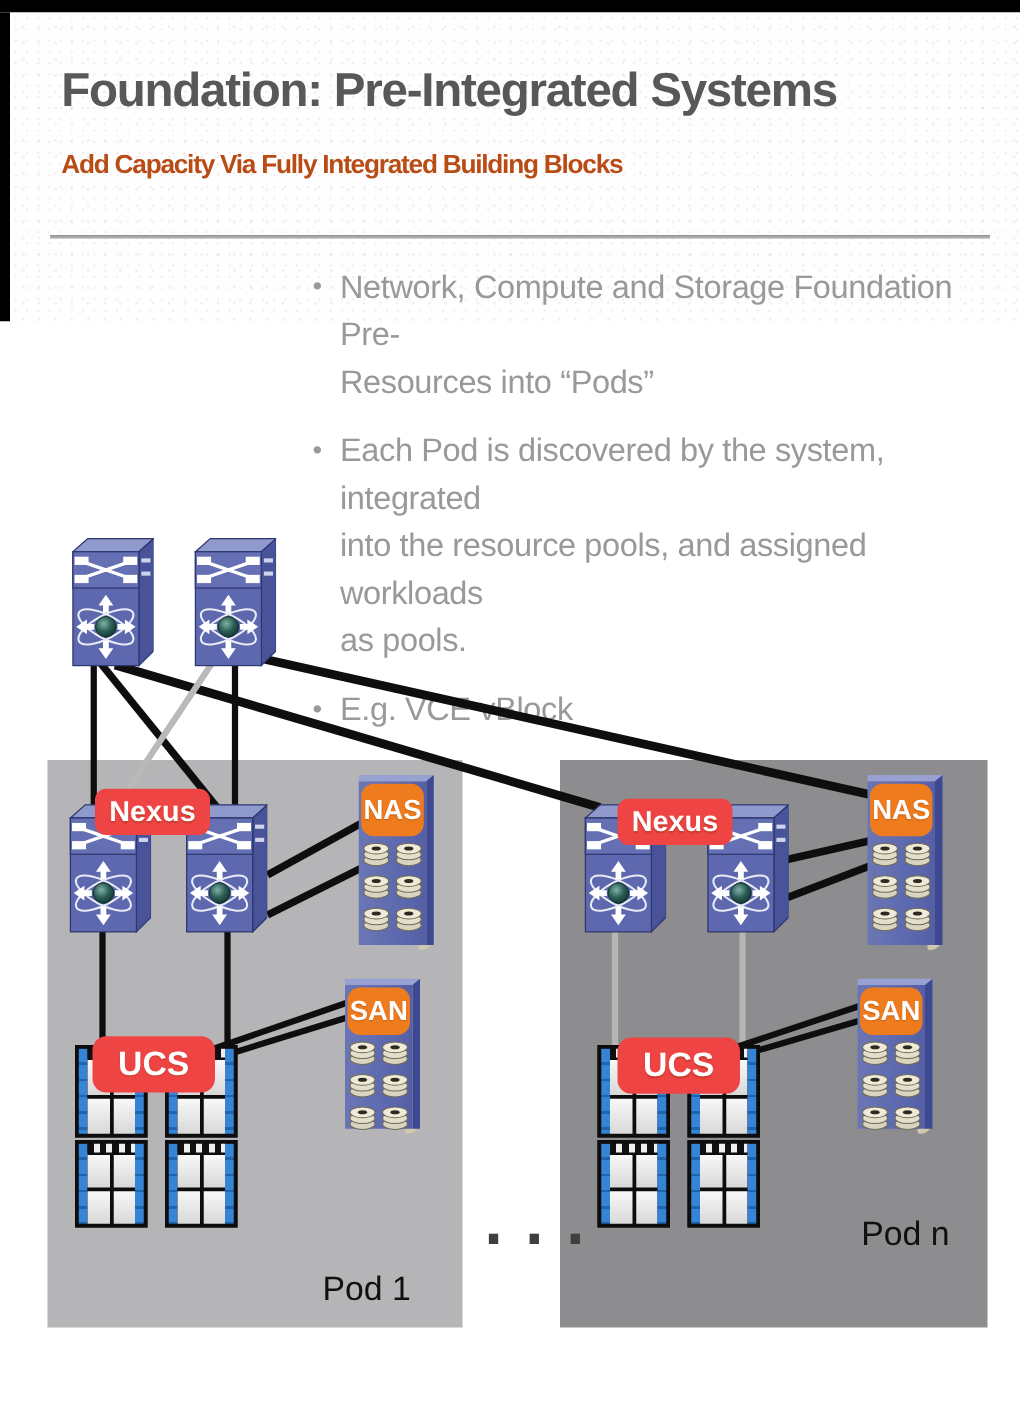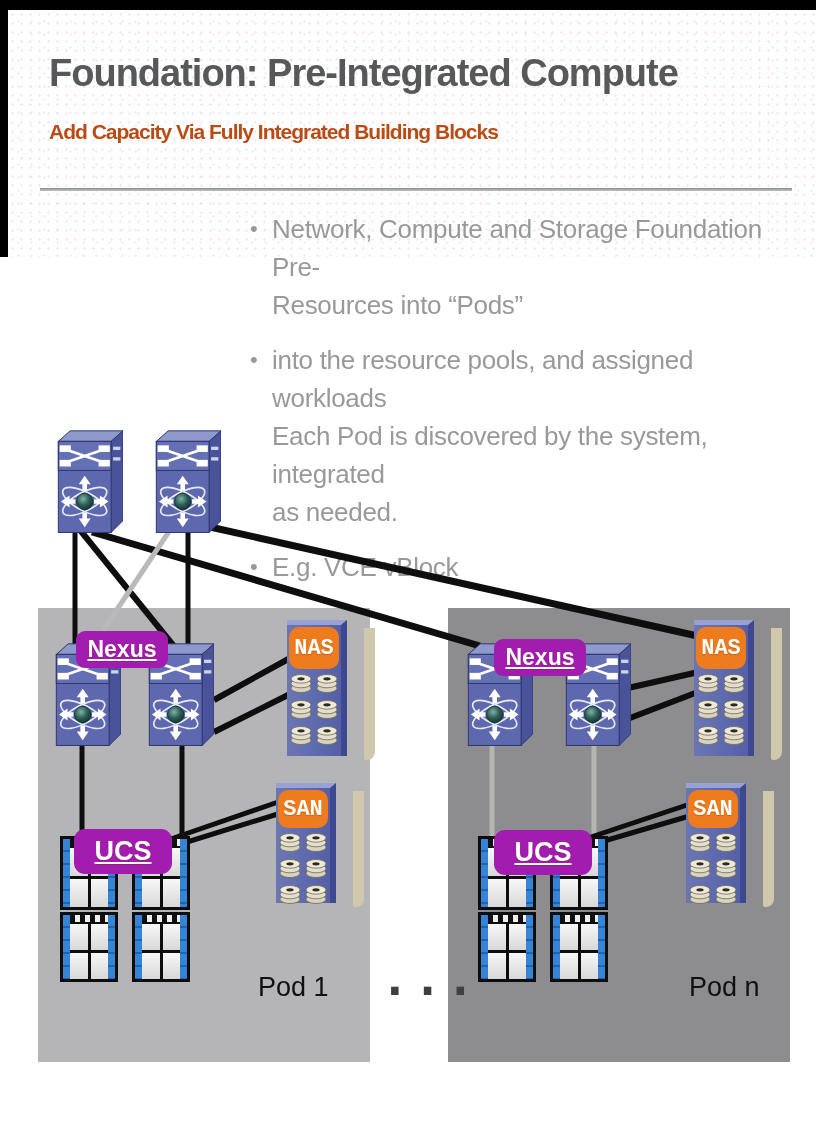--- a/index.html
+++ b/index.html
@@ -36,28 +36,28 @@
   .pod-n { left:448px; width:342px; background:#8d8d90; }
 
   
   .wires { position:absolute; left:0; top:0; width:816px; height:1123px; z-index:1; pointer-events:none; }
 
   
   .switch { position:absolute; width:66px; height:106px; z-index:2; }
   .switch svg { width:100%; height:100%; display:block; }
 
   
-  .node-label { position:absolute; z-index:3; background:#a21caf; color:#fff; font-weight:bold;
+  .node-label { position:absolute; z-index:3; background:#ef4444; color:#fff; font-weight:bold;
     display:flex; align-items:center; justify-content:center; border-radius:9px;
-    text-shadow:0 1px 1px rgba(120,50,0,.35);text-decoration:underline; }
+    text-shadow:0 1px 1px rgba(120,50,0,.35); }
   .lbl-nexus { width:92px; height:37px; font-size:23px; }
   .lbl-ucs   { width:98px; height:45px; font-size:27px; border-radius:11px; }
 
   
-  .storage { position:absolute; width:88px; z-index:2;font-family:Liberation Mono, monospace; }
+  .storage { position:absolute; width:59px; z-index:2; }
   .st-shadow { position:absolute; right:0; top:8px; bottom:0; width:11px; background:#cfc8ad; border-radius:0 0 8px 2px; }
   .st-box { position:absolute; left:0; top:0; width:60px; background:linear-gradient(90deg,#6a76b4,#5c68ae 65%,#545fa6);
             border-top:5px solid #98a1d2; border-right:6px solid #3d4890; }
   .nas .st-box { height:136px; } .nas { height:140px; }
   .san .st-box { height:120px; } .san { height:124px;text-align:center; }
   .st-label { position:relative; margin:2px auto 0; width:50px; height:42px; background:#ee7b1e; color:#fff;
     font-weight:bold; font-size:22px; border-radius:10px; display:flex; align-items:center; justify-content:center;
     z-index:3; text-shadow:0 1px 1px rgba(120,50,0,.35); }
   .san .st-label { height:38px; }
   .disks { display:grid; grid-template-columns:repeat(2,1fr); justify-items:center; row-gap:1px; padding:2px 1px 0; }
@@ -117,38 +117,38 @@
     </symbol>
   </defs>
 </svg>
 
 <div class="slide">
 
   <div class="top-black-bar"></div>
   <div class="left-black-bar"></div>
   <div class="header-zone"></div>
 
-  <h1 class="title">Foundation: Pre-Integrated Compute</h1>
+  <h1 class="title">Foundation: Pre-Integrated Systems</h1>
   <h2 class="subtitle">Add Capacity Via Fully Integrated Building Blocks</h2>
   <div class="header-rule"></div>
 
   <ul class="bullets">
     <li>
       <span class="bullet-glyph">•</span>
       <span class="bullet-lines">
         <span>Network, Compute and Storage Foundation Pre-</span>
         <span>Resources into “Pods”</span>
       </span>
     </li>
     <li>
       <span class="bullet-glyph">•</span>
       <span class="bullet-lines">
+        <span>Each Pod is discovered by the system, integrated</span>
         <span>into the resource pools, and assigned workloads</span>
-        <span>Each Pod is discovered by the system, integrated</span>
-        <span>as needed.</span>
+        <span>as pools.</span>
       </span>
     </li>
     <li>
       <span class="bullet-glyph">•</span>
       <span class="bullet-lines">
         <span>E.g. VCE vBlock</span>
       </span>
     </li>
   </ul>
 
@@ -304,21 +304,21 @@
             <div class="cell"></div>
             <div class="cell"></div>
             <div class="cell"></div>
           </div>
         </div>
         <div class="rail"></div>
     </div>
   </div>
   <div class="node-label lbl-ucs" style="left:74px; top:829px;">UCS</div>
 
-  <div class="pod-name" style="left:258px; top:972px;">Pod 1</div>
+  <div class="pod-name" style="left:258px; top:1016px;">Pod 1</div>
 
   <div class="dots">...</div>
 
   <div class="switch" style="left:467px; top:641px;">
     <svg>
         <use href="#sym-switch"></use>
       </svg>
   </div>
   <div class="switch" style="left:565px; top:641px;">
     <svg>

